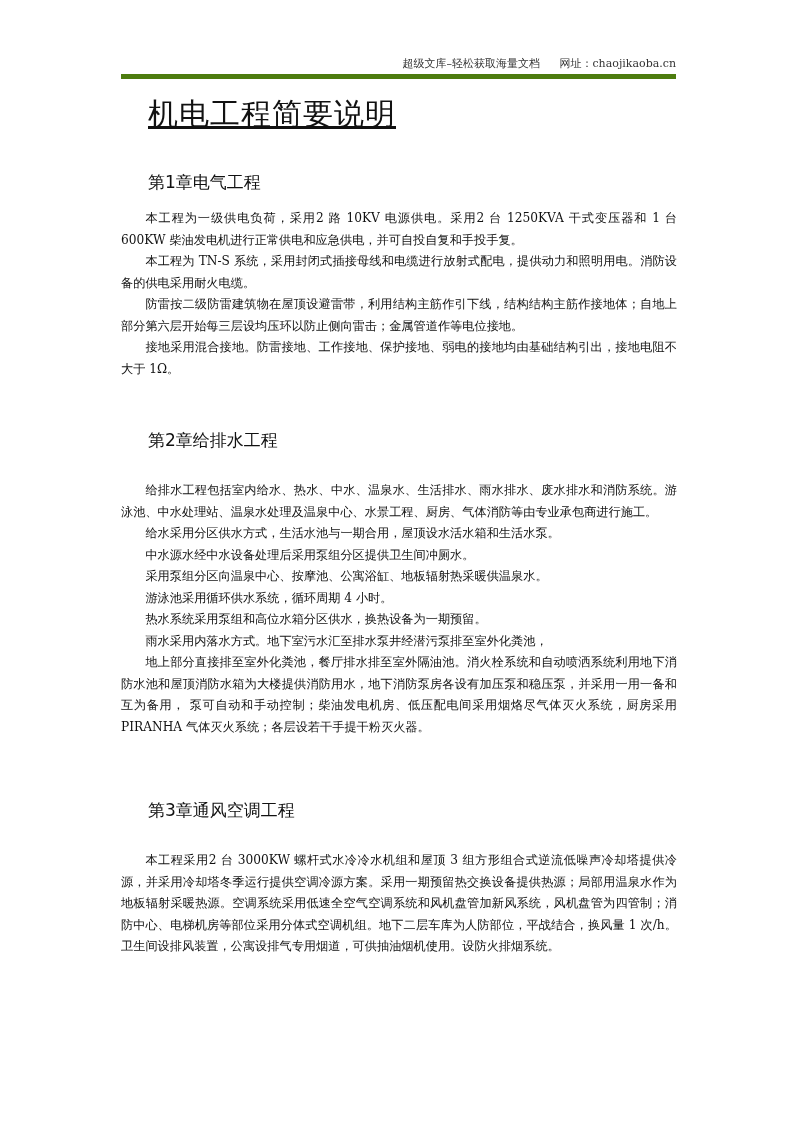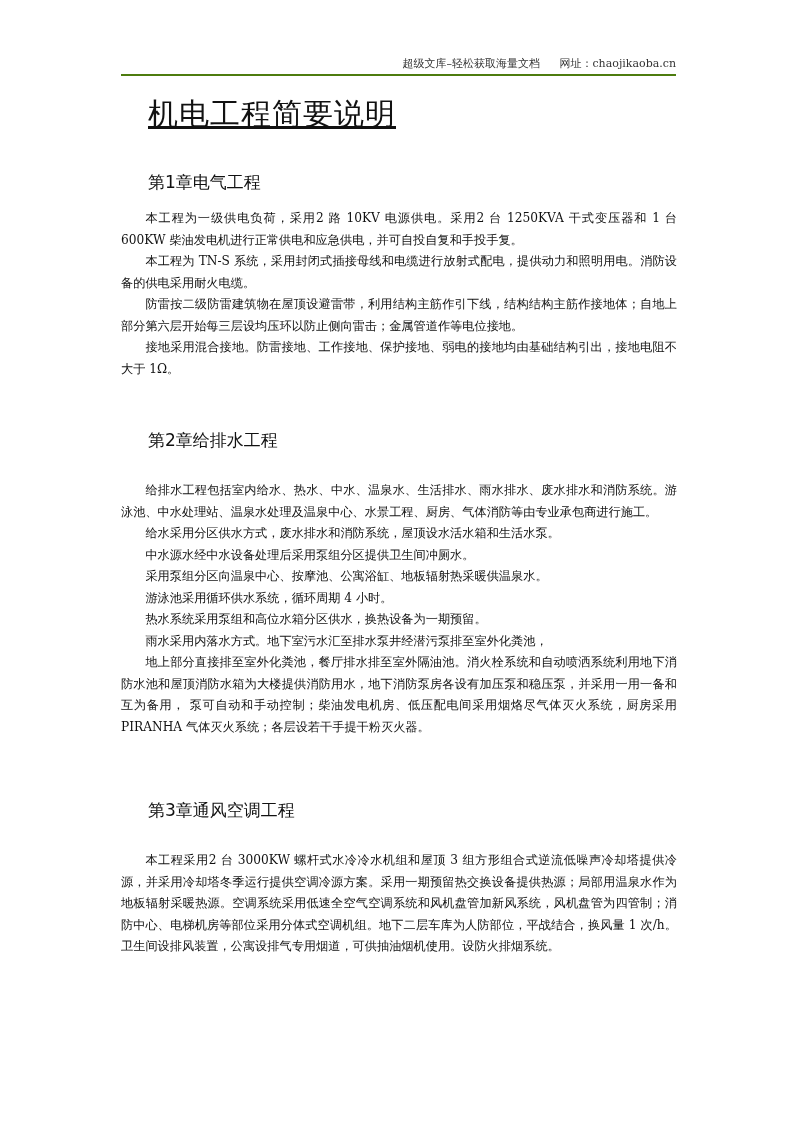--- a/index.html
+++ b/index.html
@@ -14,21 +14,21 @@
       overflow: hidden;
       font-family: "DejaVu Serif", "Liberation Serif", serif;
       color: #111111;
     }
     .page-header {
       position: absolute;
       left: 121px;
       top: 56px;
       width: 555px;
       height: 18px;
-      border-bottom: 2px solid #4d7c0f;
+      border-bottom: 5px solid #4d7c0f;
       text-align: right;
       font-size: 11px;
       line-height: 16px;
       color: #333;
     }
     .page-header .site-name { margin-right: 16px; }
     .doc-title {
       position: absolute;
       left: 148px;
       top: 92px;
@@ -82,21 +82,21 @@
 <div class="section-body" id="ch1-body">
   <p>本工程为一级供电负荷，采用2 路 10KV 电源供电。采用2 台 1250KVA 干式变压器和 1 台 600KW 柴油发电机进行正常供电和应急供电，并可自投自复和手投手复。</p>
   <p>本工程为 TN-S 系统，采用封闭式插接母线和电缆进行放射式配电，提供动力和照明用电。消防设备的供电采用耐火电缆。</p>
   <p>防雷按二级防雷建筑物在屋顶设避雷带，利用结构主筋作引下线，结构结构主筋作接地体；自地上部分第六层开始每三层设均压环以防止侧向雷击；金属管道作等电位接地。</p>
   <p>接地采用混合接地。防雷接地、工作接地、保护接地、弱电的接地均由基础结构引出，接地电阻不大于 1Ω。</p>
 </div>
 
 <h2 class="chapter-heading" id="ch2-heading">第2章给排水工程</h2>
 <div class="section-body" id="ch2-body">
   <p>给排水工程包括室内给水、热水、中水、温泉水、生活排水、雨水排水、废水排水和消防系统。游泳池、中水处理站、温泉水处理及温泉中心、水景工程、厨房、气体消防等由专业承包商进行施工。</p>
-  <p>给水采用分区供水方式，废水排水和消防系统，屋顶设水活水箱和生活水泵。</p>
+  <p>给水采用分区供水方式，生活水池与一期合用，屋顶设水活水箱和生活水泵。</p>
   <p>中水源水经中水设备处理后采用泵组分区提供卫生间冲厕水。</p>
   <p>采用泵组分区向温泉中心、按摩池、公寓浴缸、地板辐射热采暖供温泉水。</p>
   <p>游泳池采用循环供水系统，循环周期 4 小时。</p>
   <p>热水系统采用泵组和高位水箱分区供水，换热设备为一期预留。</p>
   <p>雨水采用内落水方式。地下室污水汇至排水泵井经潜污泵排至室外化粪池，</p>
   <p>地上部分直接排至室外化粪池，餐厅排水排至室外隔油池。消火栓系统和自动喷洒系统利用地下消防水池和屋顶消防水箱为大楼提供消防用水，地下消防泵房各设有加压泵和稳压泵，并采用一用一备和互为备用， 泵可自动和手动控制；柴油发电机房、低压配电间采用烟烙尽气体灭火系统，厨房采用 PIRANHA 气体灭火系统；各层设若干手提干粉灭火器。</p>
 </div>
 
 <h2 class="chapter-heading" id="ch3-heading">第3章通风空调工程</h2>
 <div class="section-body" id="ch3-body">

